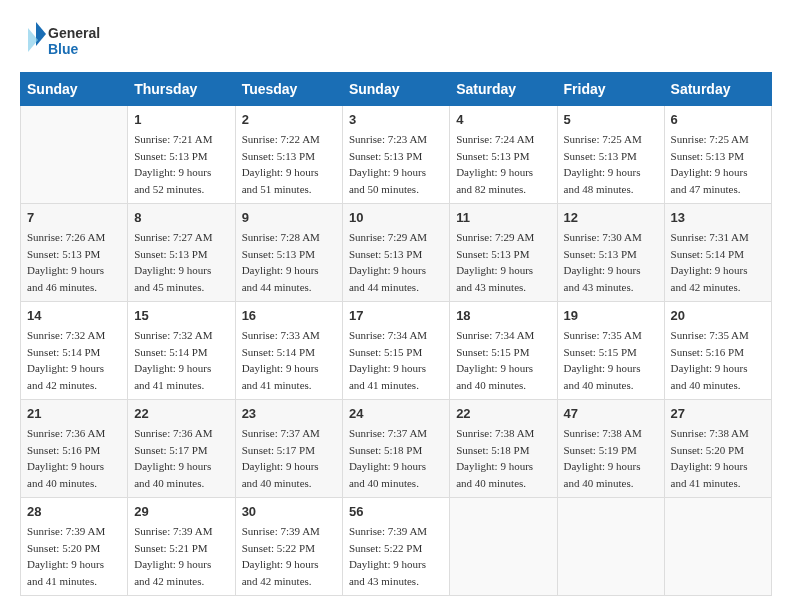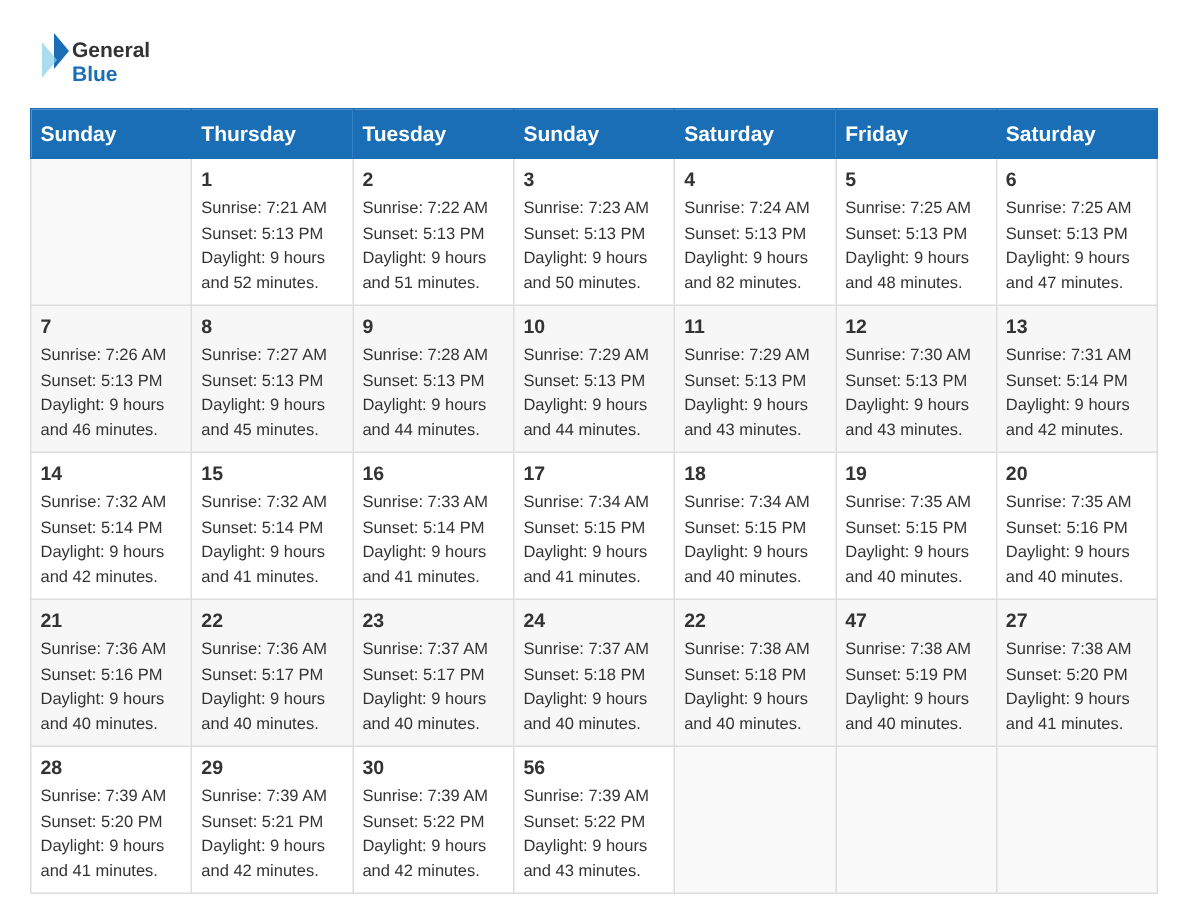--- a/index.html
+++ b/index.html
@@ -60,20 +60,21 @@
       background: #f7f7f7;
     }
     .day-num {
       font-weight: bold;
       font-size: 13px;
       display: block;
       margin-bottom: 4px;
     }
     .cell-info {
       line-height: 1.5;
+      font-family: Liberation Serif, serif;
     }
     .empty-cell {
       background: #f9f9f9;
     }
   </style>
 </head>
 <body>
 
 <div class="header-area">
   <div class="logo">

